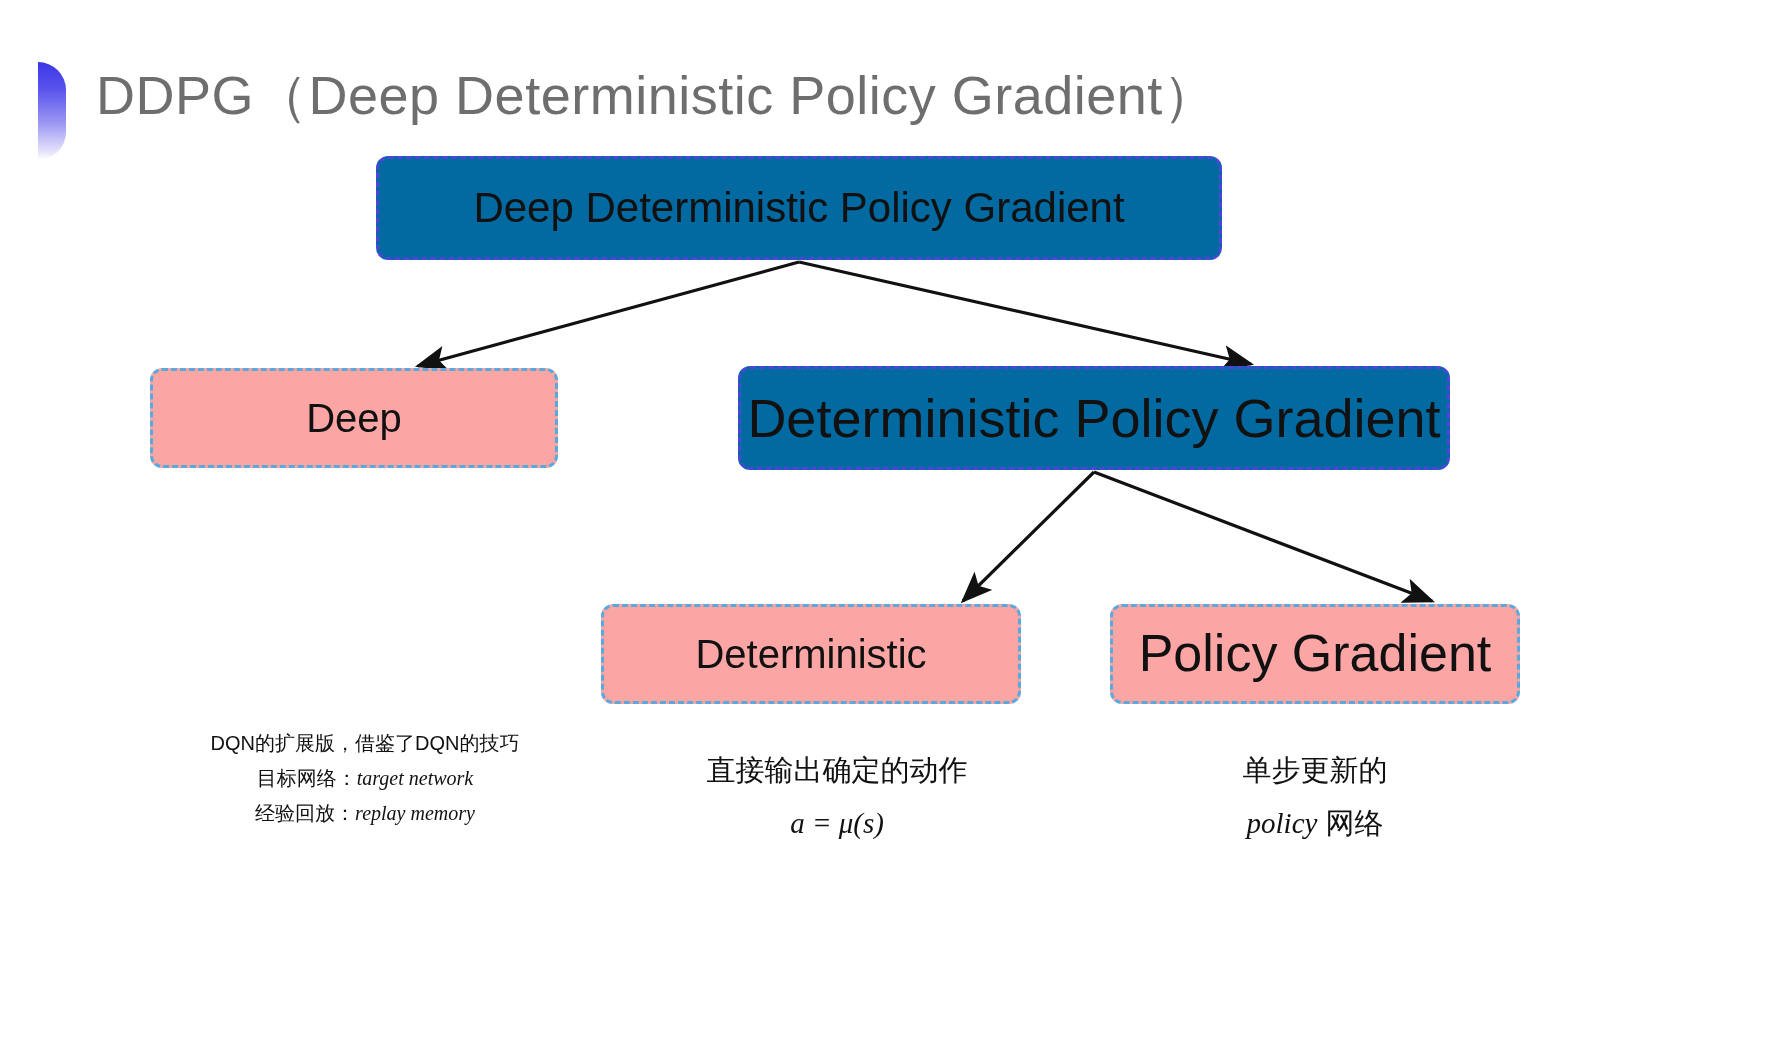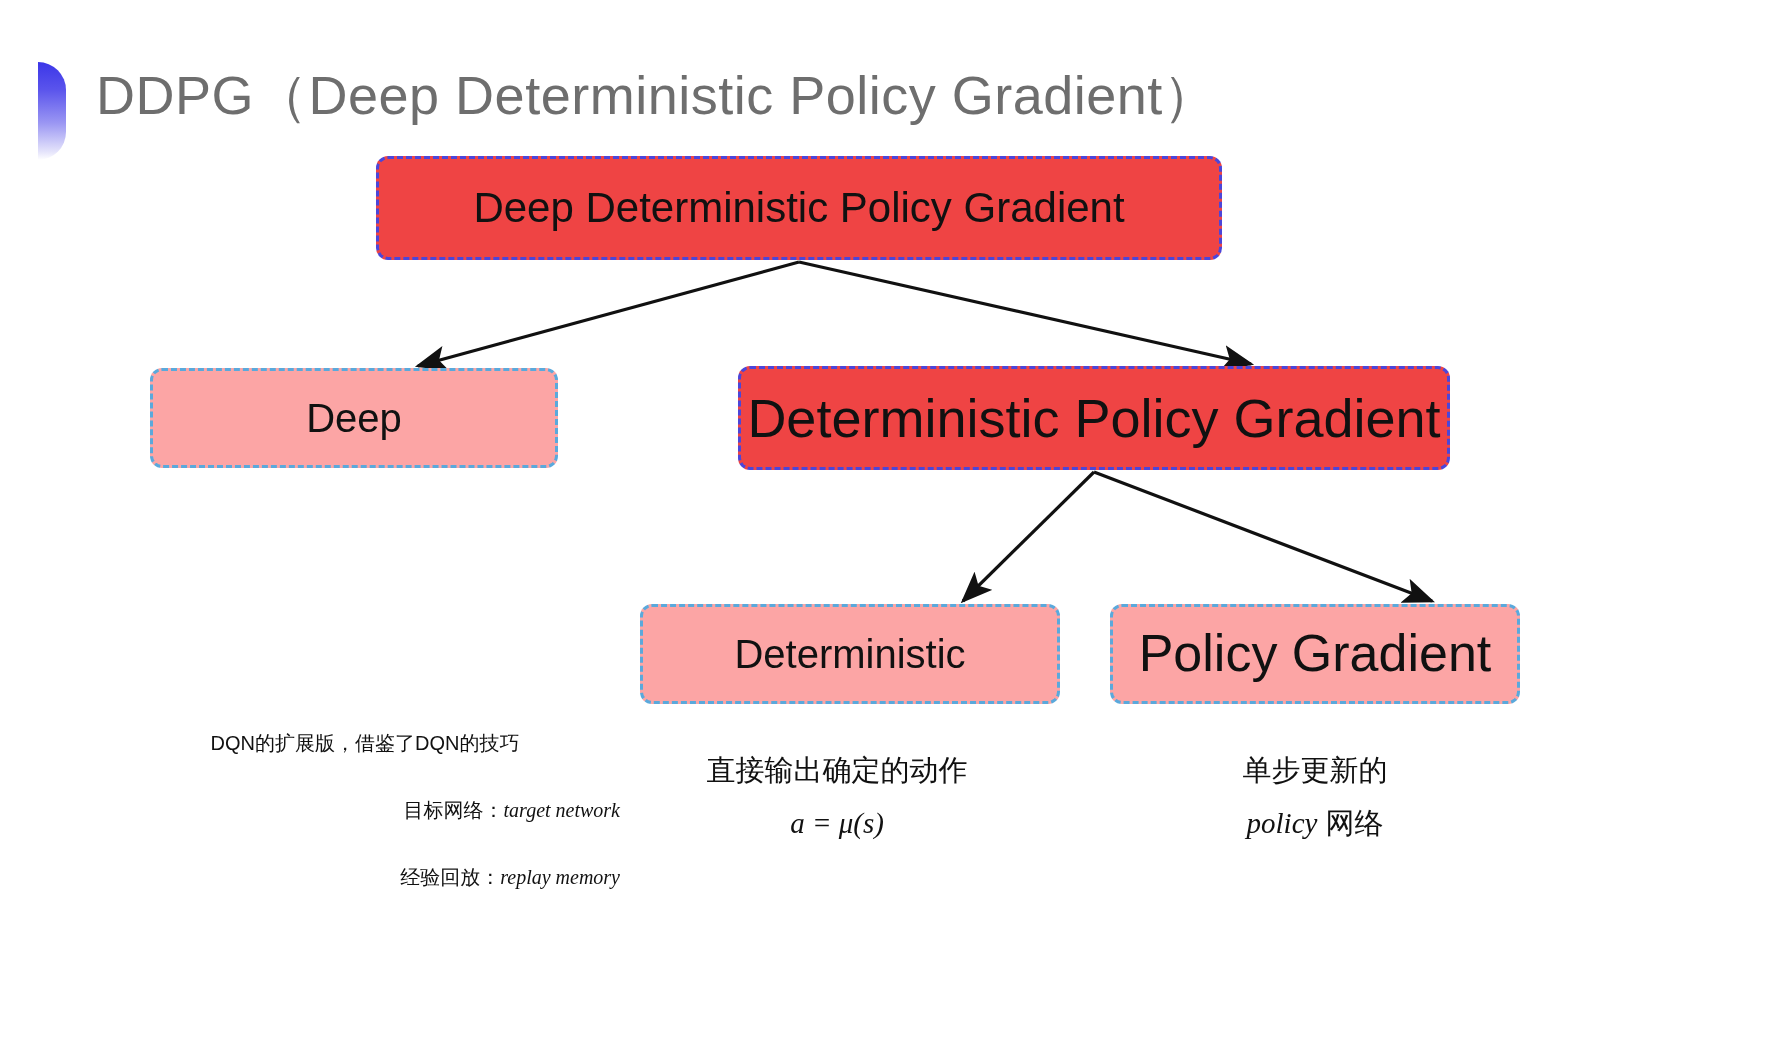--- a/index.html
+++ b/index.html
@@ -48,32 +48,32 @@
     box-sizing: border-box;
     display: flex;
     align-items: center;
     justify-content: center;
     text-align: center;
     border-radius: 12px;
     color: #111111;
     line-height: 1.15;
   }
   .node.purple {
-    background: #ef4444;
+    background: #0369a1;
     border: 3px dashed #4b46da;
   }
   .node.blue {
     background: #fca5a5;
     border: 3px dashed #5aa9dc;
   }
 
   #node-root      { left: 376px;  top: 156px; width: 846px; height: 104px; font-size: 42px; }
   #node-deep      { left: 150px;  top: 368px; width: 408px; height: 100px; font-size: 40px; }
   #node-dpg       { left: 738px;  top: 366px; width: 712px; height: 104px; font-size: 54px; }
-  #node-det       { left: 640px;  top: 604px; width: 420px; height: 100px; font-size: 40px; }
+  #node-det       { left: 601px;  top: 604px; width: 420px; height: 100px; font-size: 40px; }
   #node-pg        { left: 1110px; top: 604px; width: 410px; height: 100px; font-size: 52px; }
 
   
   #arrows {
     position: absolute;
     left: 0;
     top: 0;
     width: 1778px;
     height: 1056px;
     pointer-events: none;
@@ -97,21 +97,21 @@
     font-family: "Liberation Serif", "DejaVu Serif", serif;
     font-style: italic;
   }
   .formula {
     font-family: "Liberation Serif", "DejaVu Serif", serif;
     font-style: italic;
     text-align: center;
   }
 
   #caption-deep  { left: 110px; top: 728px; width: 510px; font-size: 20px; }
-  #caption-deep .ln + .ln { margin-top: 36px; text-align: right; }
+  #caption-deep .ln + .ln { margin-top: 4px; }
   #caption-det   { left: 672px; top: 748px; width: 330px; font-size: 29px; }
   #caption-det .ln + .ln { margin-top: 8px; }
   #caption-pg    { left: 1160px; top: 748px; width: 310px; font-size: 29px; }
   #caption-pg .ln + .ln { margin-top: 8px; }
 </style>
 </head>
 <body>
 
 <div id="slide">
 

